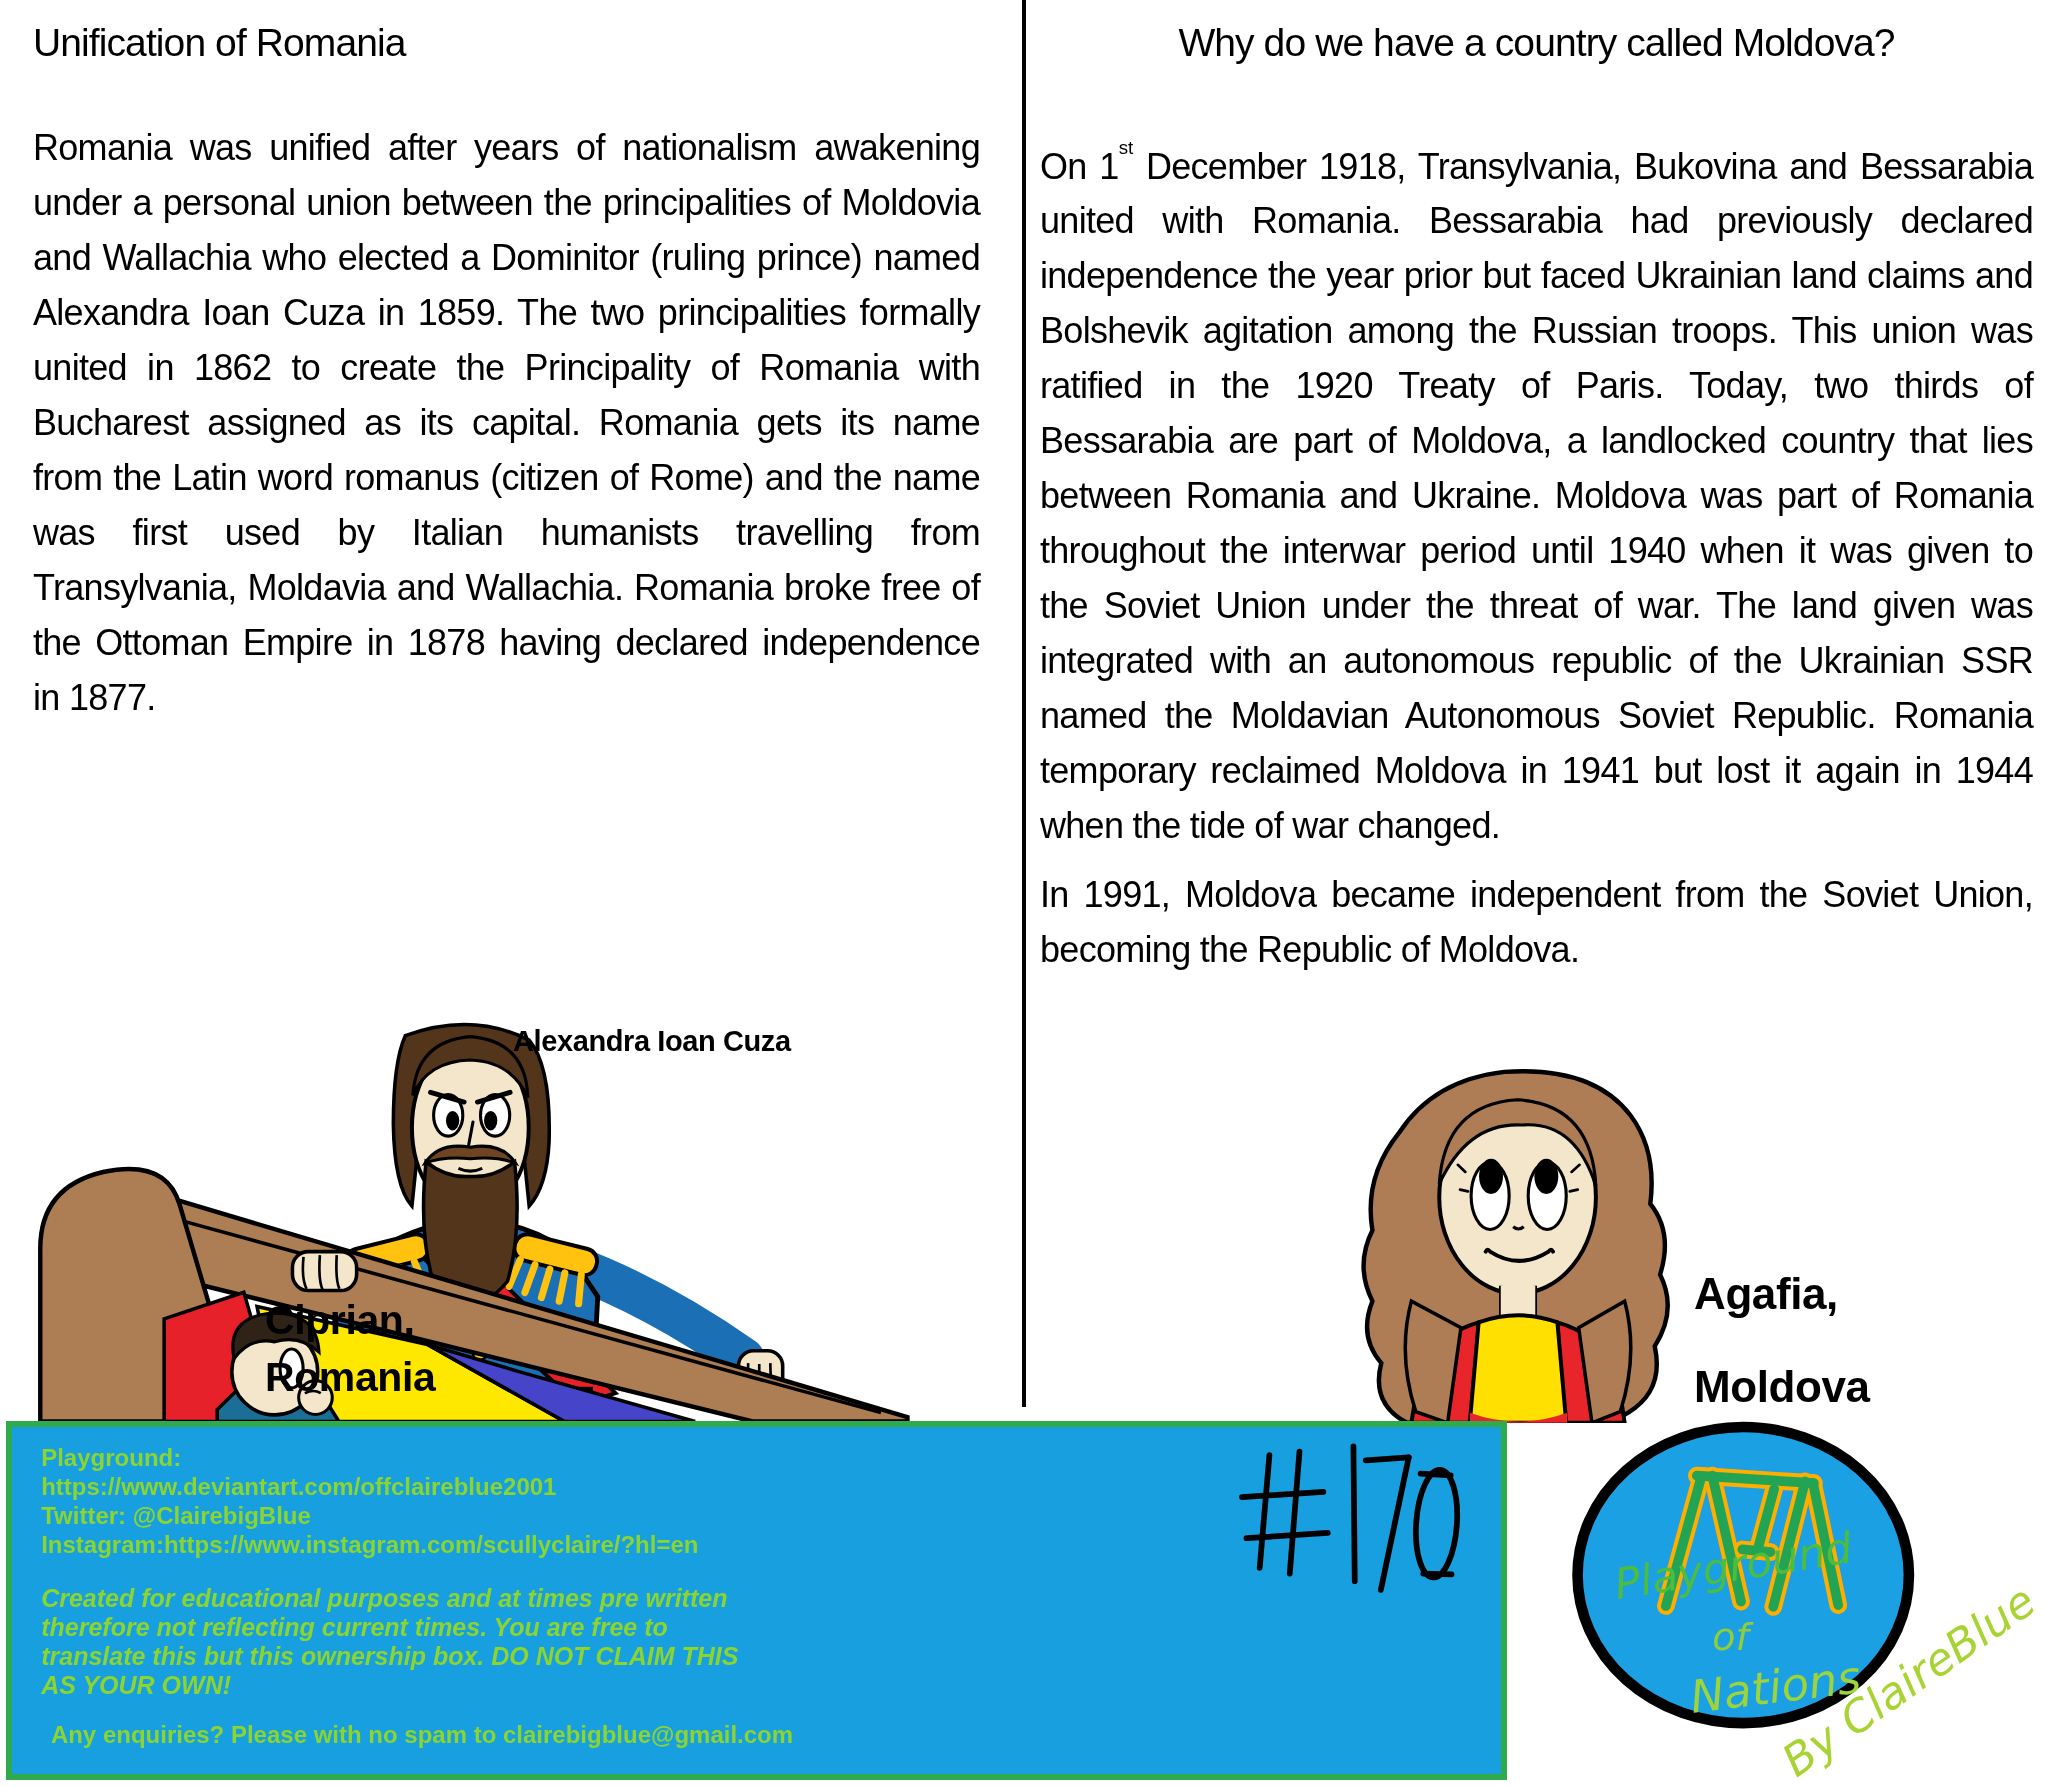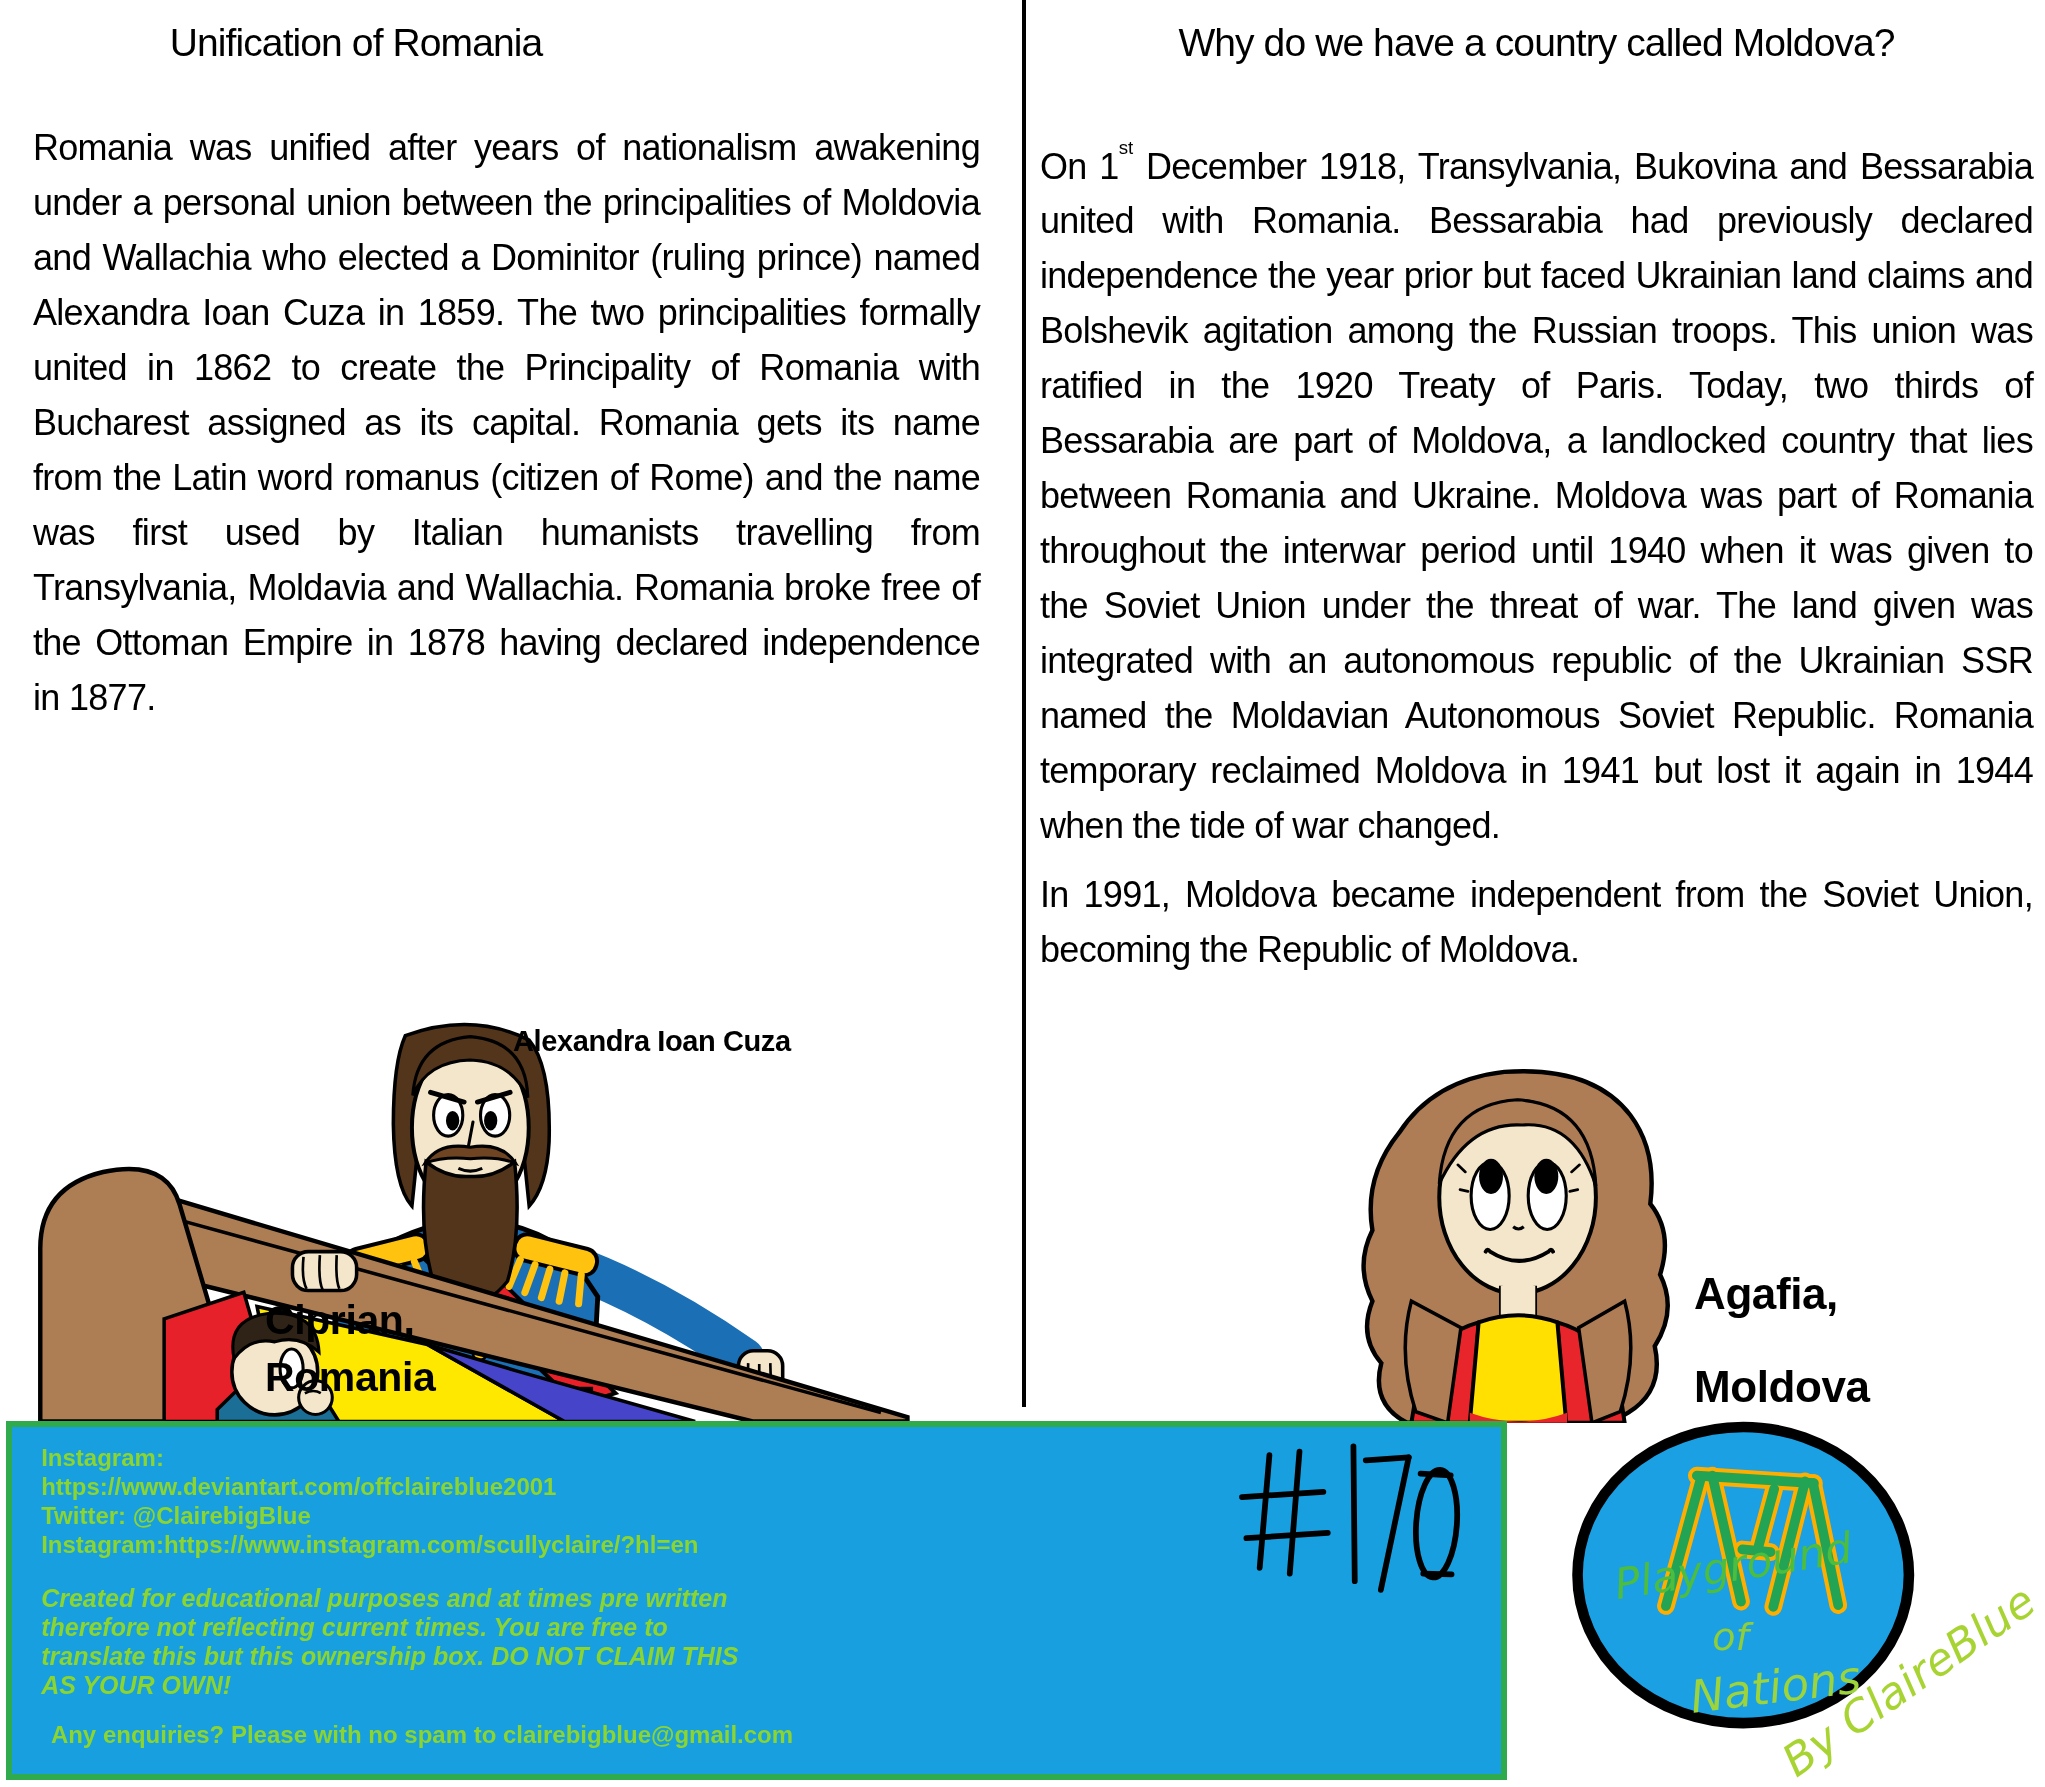--- a/index.html
+++ b/index.html
@@ -5,21 +5,21 @@
   html,body{margin:0;padding:0;background:#ffffff;}
   #page{position:relative;width:2046px;height:1787px;background:#ffffff;overflow:hidden;
         font-family:"Liberation Sans", sans-serif;color:#000;}
   
   .divider{position:absolute;left:1022px;top:0;width:4px;height:1407px;background:#000;}
   
   .col{position:absolute;top:17.7px;}
   .col-left{left:33px;width:947px;}
   .col-right{left:1040px;width:993px;}
   .title{font-size:39px;line-height:49px;letter-spacing:-0.9px;white-space:nowrap;}
-  .title-left{width:646px;text-align:center;}
+  .title-left{width:646px;text-align:left;}
   .title-right{width:100%;text-align:center;}
   .para{font-size:36px;line-height:55px;letter-spacing:-0.7px;text-align:justify;margin:53px 0 0 0;}
   .para + .para{margin-top:13.3px;}
   sup{font-size:52%;vertical-align:45%;letter-spacing:0;}
   
   .label{position:absolute;letter-spacing:-0.4px;z-index:3;font-weight:bold;}
   .label-cuza{left:513px;top:1025px;font-size:29px;line-height:33px;}
   .label-ciprian{left:265px;top:1292px;font-size:41px;line-height:57px;}
   .label-agafia{left:1694px;top:1247px;font-size:44px;line-height:93px;}
   
@@ -164,21 +164,21 @@
   <div class="label label-agafia">
     <div>Agafia,</div>
     <div>Moldova</div>
   </div>
   <div class="label label-ciprian">
     <div>Ciprian,</div>
     <div>Romania</div>
   </div>
 
   <div class="info-box">
-    <div class="box-line">Instagram:</div>
+    <div class="box-line">Playground:</div>
     <div class="box-line">https://www.deviantart.com/offclaireblue2001</div>
     <div class="box-line">Twitter: @ClairebigBlue</div>
     <div class="box-line">Instagram:https://www.instagram.com/scullyclaire/?hl=en</div>
     <div class="box-disclaimer">
       <div class="box-line">Created for educational purposes and at times pre written</div>
       <div class="box-line">therefore not reflecting current times. You are free to</div>
       <div class="box-line">translate this but this ownership box. DO NOT CLAIM THIS</div>
       <div class="box-line">AS YOUR OWN!</div>
     </div>
     <div class="box-line box-contact">Any enquiries? Please with no spam to clairebigblue@gmail.com</div>

